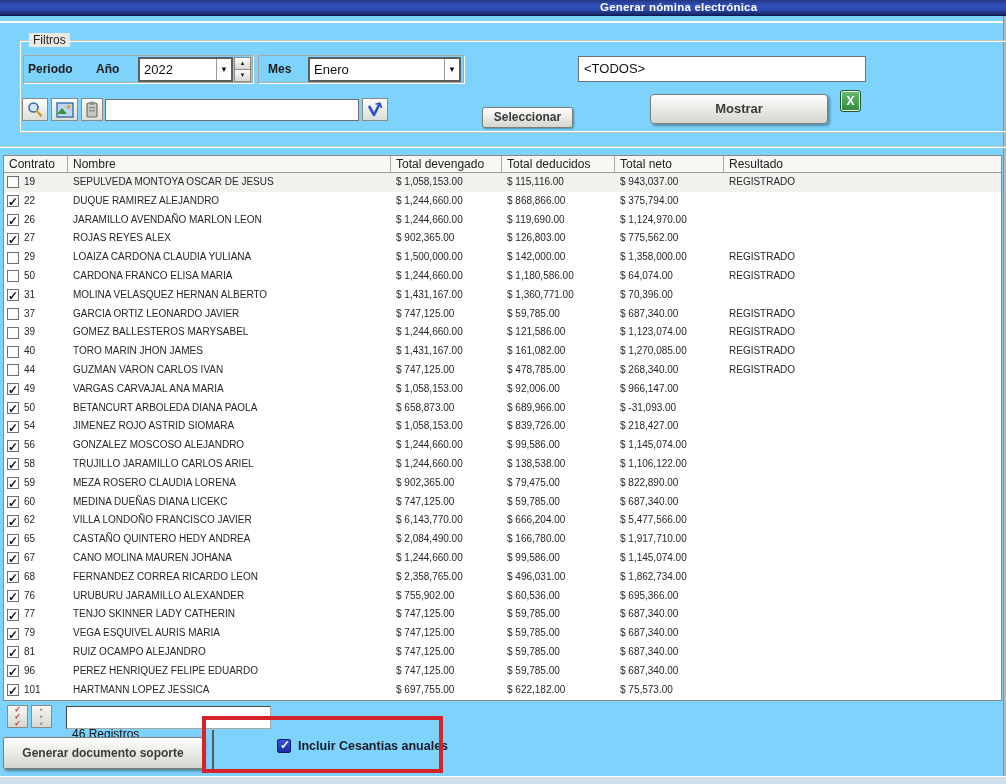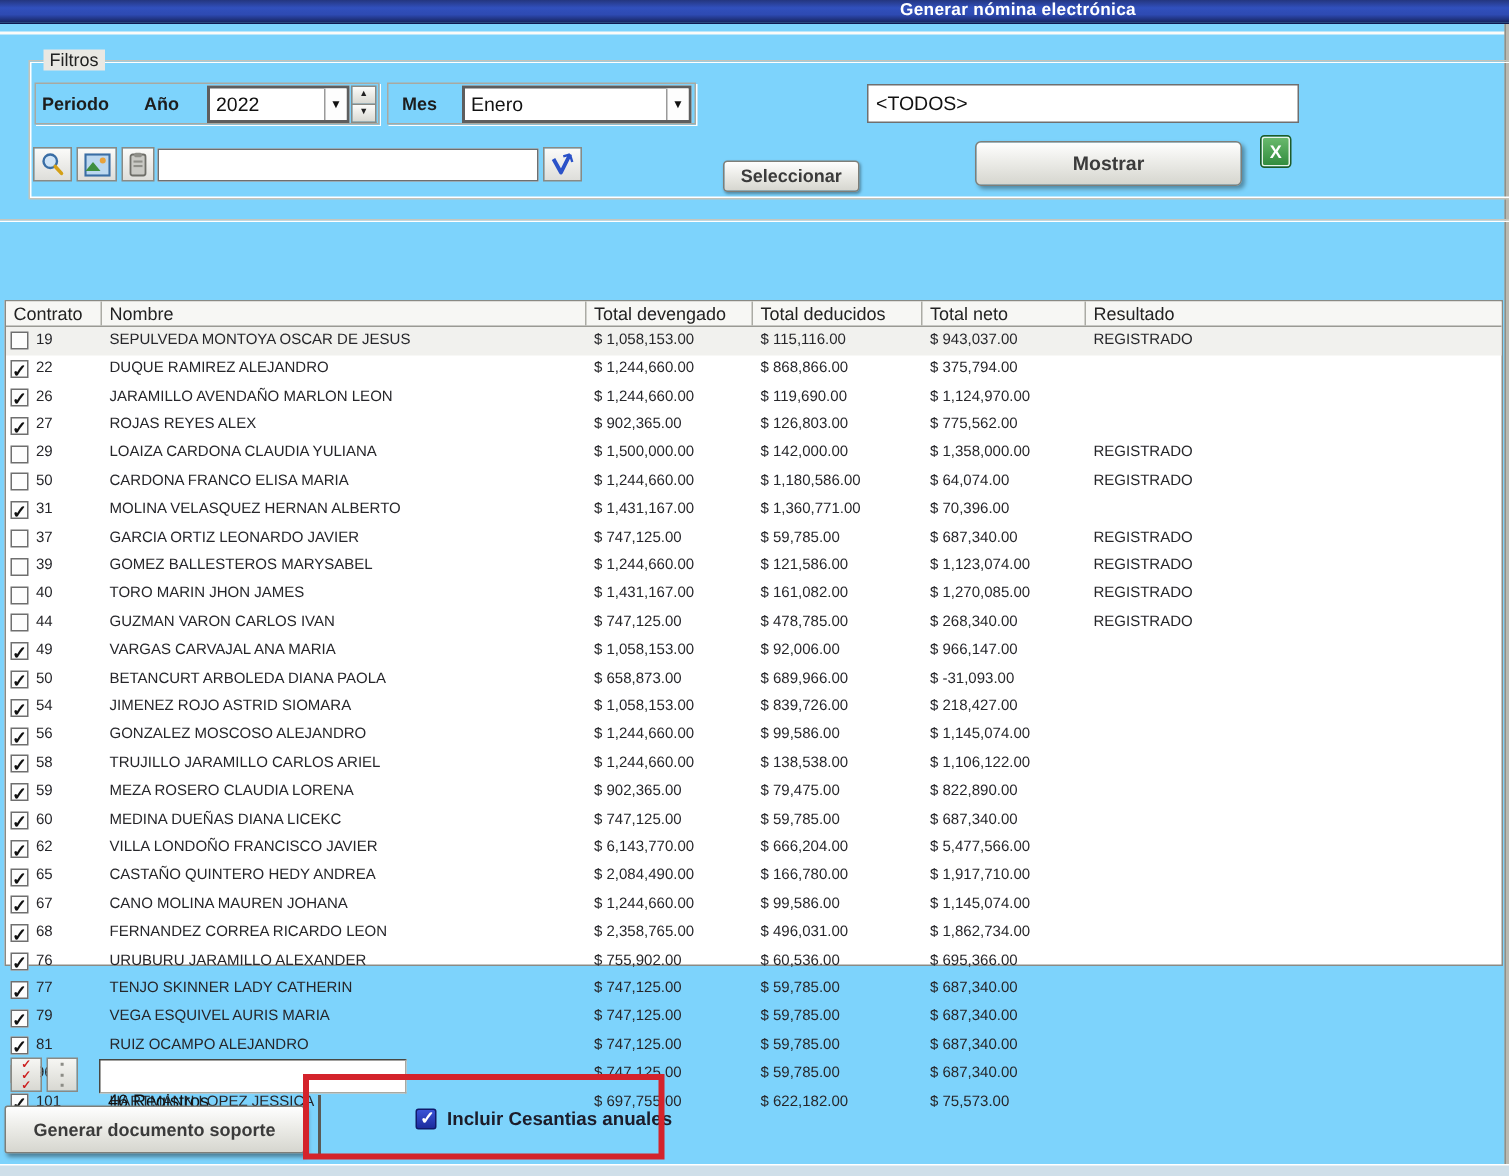--- a/index.html
+++ b/index.html
@@ -53,21 +53,21 @@
     font-size:12px;padding-left:4px;color:#111;}
   .btn-mostrar{position:absolute;left:630px;top:53px;width:178px;height:30px;border-radius:4px;
     font-size:13px;line-height:28px;box-shadow:2px 2px 3px rgba(0,0,0,.35);}
   .excel-icon{position:absolute;left:820px;top:49px;width:21px;height:22px;border-radius:3px;
     background:linear-gradient(#6cbb6f,#2f8a3c);border:1px solid #1d5b28;box-shadow:0 0 0 1px #e8f4e8 inset;
     color:#fff;font-weight:bold;font-size:12px;text-align:center;line-height:20px;}
 
   .hline-sep{position:absolute;left:0px;top:146px;width:1006px;height:1px;background:#c6c6bd;box-shadow:0 1px 0 #fff;}
 
   
-  .grid{position:absolute;left:3px;top:155px;width:999px;height:444px;background:#fff;border:1px solid #8a8a84;margin-top:45px;}
+  .grid{position:absolute;left:3px;top:155px;width:999px;height:546px;background:#fff;border:1px solid #8a8a84;}
   .gheader{display:flex;height:17px;background:#f7f7f4;border-bottom:1px solid #9a9a94;}
   .gheader .hc{font-size:12px;color:#222;padding-left:5px;line-height:16px;border-right:1px solid #ababa4;
     white-space:nowrap;overflow:hidden;}
   .c0{width:64px;} .c1{width:323px;} .c2{width:111px;} .c3{width:113px;} .c4{width:109px;} .c5{flex:1;border-right:none!important;}
   .grow{display:flex;height:18.8px;line-height:18.8px;font-size:10px;color:#26262a;white-space:nowrap;}
   .grow.hl{background:#f1f1ee;}
   .grow .cell{overflow:hidden;padding-left:5px;}
   .grow .cc{width:64px;display:flex;align-items:center;padding-left:3px;}
   .cbx{display:inline-block;width:12px;height:12px;border:1px solid #6f6f6f;background:#fdfdfd;margin-right:5px;
     position:relative;flex:0 0 auto;}

